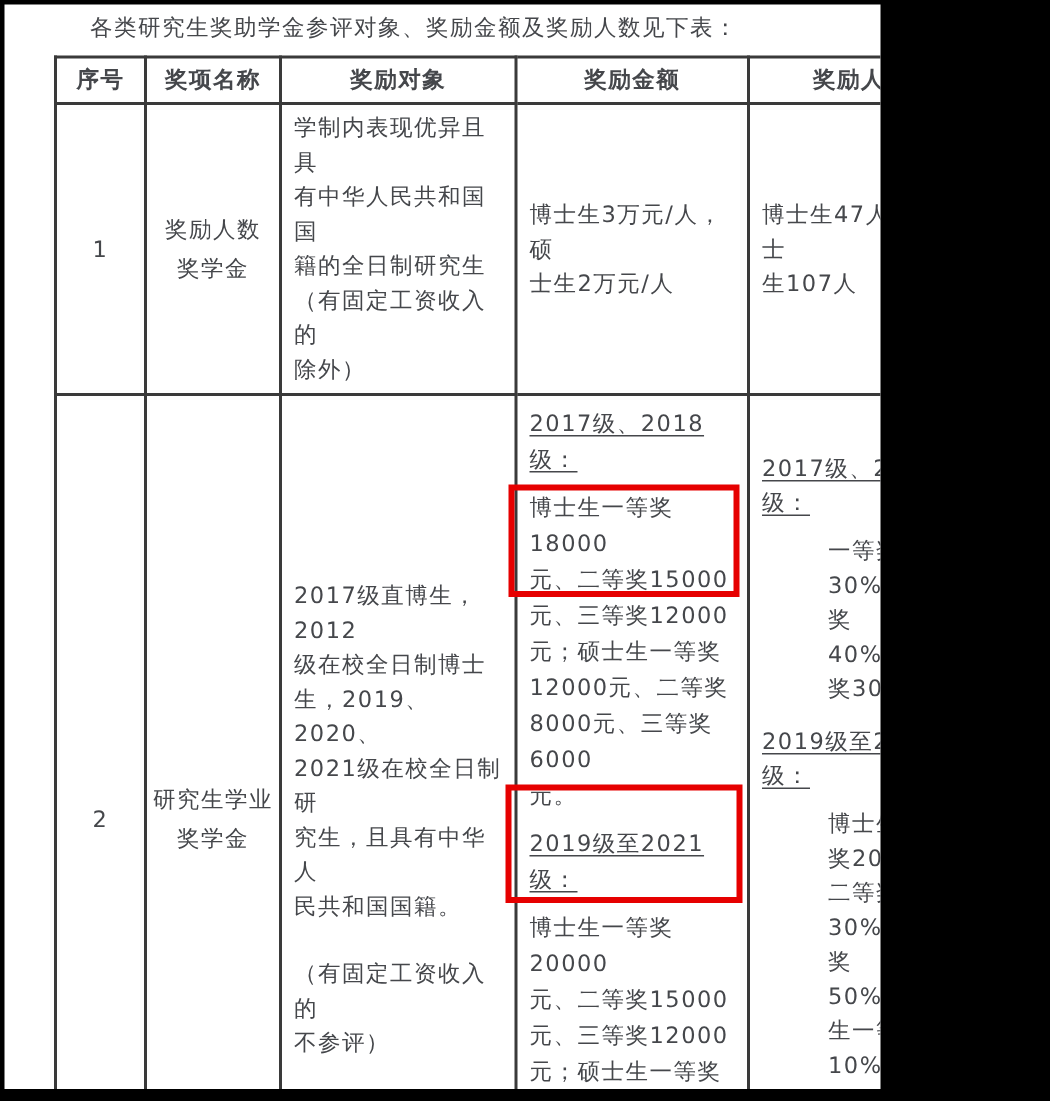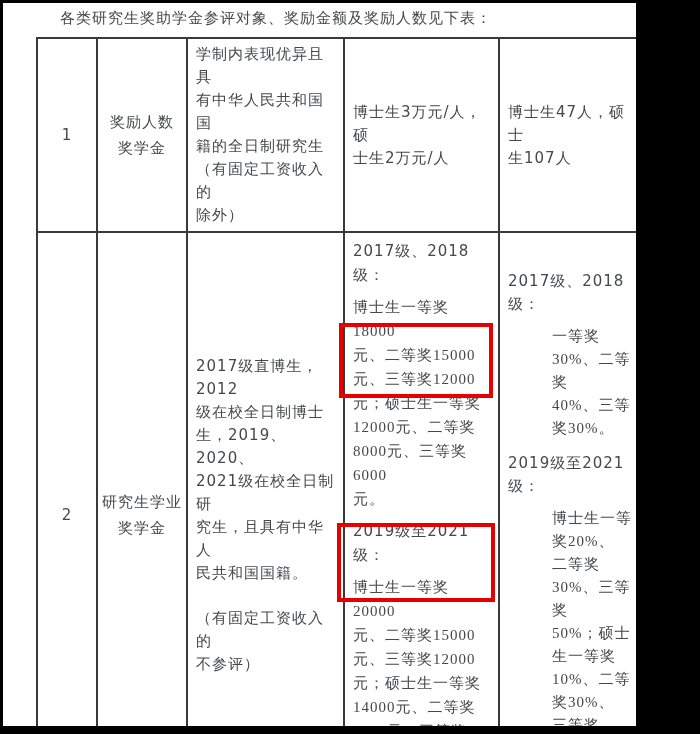--- a/index.html
+++ b/index.html
@@ -5,21 +5,21 @@
   * { box-sizing: border-box; margin: 0; padding: 0; }
   html, body { width: 700px; height: 734px; }
   body {
     position: relative;
     background: #000;
     font-family: "DejaVu Sans", sans-serif;
   }
   .page {
     position: absolute;
     left: 3px; top: 3px;
-    width: 633px; height: 723px;
+    width: 584px; height: 723px;
     background: #ffffff;
     overflow: hidden;
   }
   .intro {
     position: absolute;
     left: 57px; top: 6px;
     font-size: 15px;
     letter-spacing: 1px;
     color: #45474b;
     white-space: nowrap;
@@ -60,23 +60,24 @@
     padding: 6px 8px;
     line-height: 24px;
   }
   td.count-cell {
     vertical-align: middle;
     text-align: left;
     padding: 4px 8px;
     line-height: 23px;
   }
   .grp-h {
+    text-decoration: underline;
     text-underline-offset: 3px;
   }
-  .grp-b { margin-top: 8px; font-family: Liberation Serif, serif; }
+  .grp-b { margin-top: 8px; }
   .grp-h.second { margin-top: 8px; }
   .count-cell .grp-b { margin-top: 9px; margin-left: 44px; }
   .count-cell .grp-h.second { margin-top: 12px; }
   .target-p2 { margin-top: 22px; }
   td.name-cell { line-height: 26px; }
   .redbox {
     position: absolute;
     border: 4px solid #e60000;
     background: transparent;
     pointer-events: none;
@@ -93,20 +94,27 @@
 
   <table class="scholarship">
     <colgroup>
       <col style="width:60px">
       <col style="width:90px">
       <col style="width:157px">
       <col style="width:155px">
       <col style="width:150px">
     </colgroup>
     <tbody>
+        <tr>
+      <th>序号</th>
+      <th>奖项名称</th>
+      <th>奖励对象</th>
+      <th>奖励金额</th>
+      <th>奖励人数</th>
+    </tr>
 
     <tr class="r1">
       <td class="center">1</td>
       <td class="center pre name-cell">奖励人数
 奖学金</td>
       <td class="lefttext pre">学制内表现优异且具
 有中华人民共和国国
 籍的全日制研究生
 （有固定工资收入的
 除外）</td>

